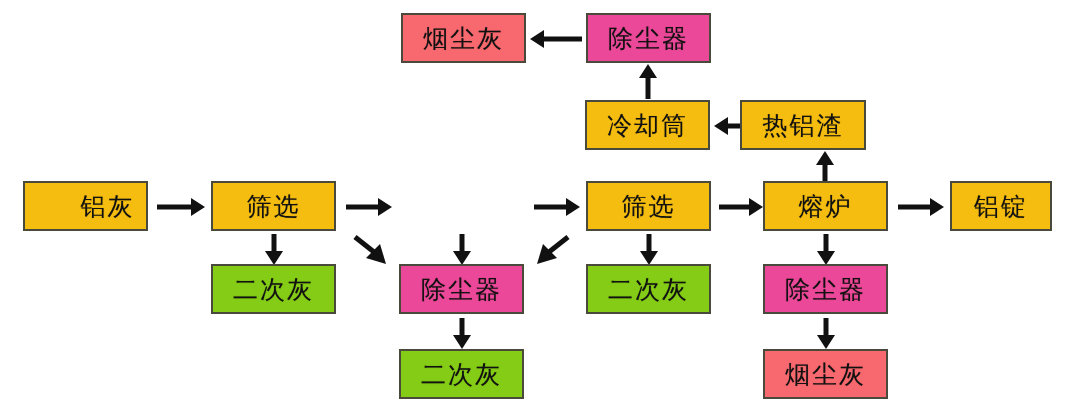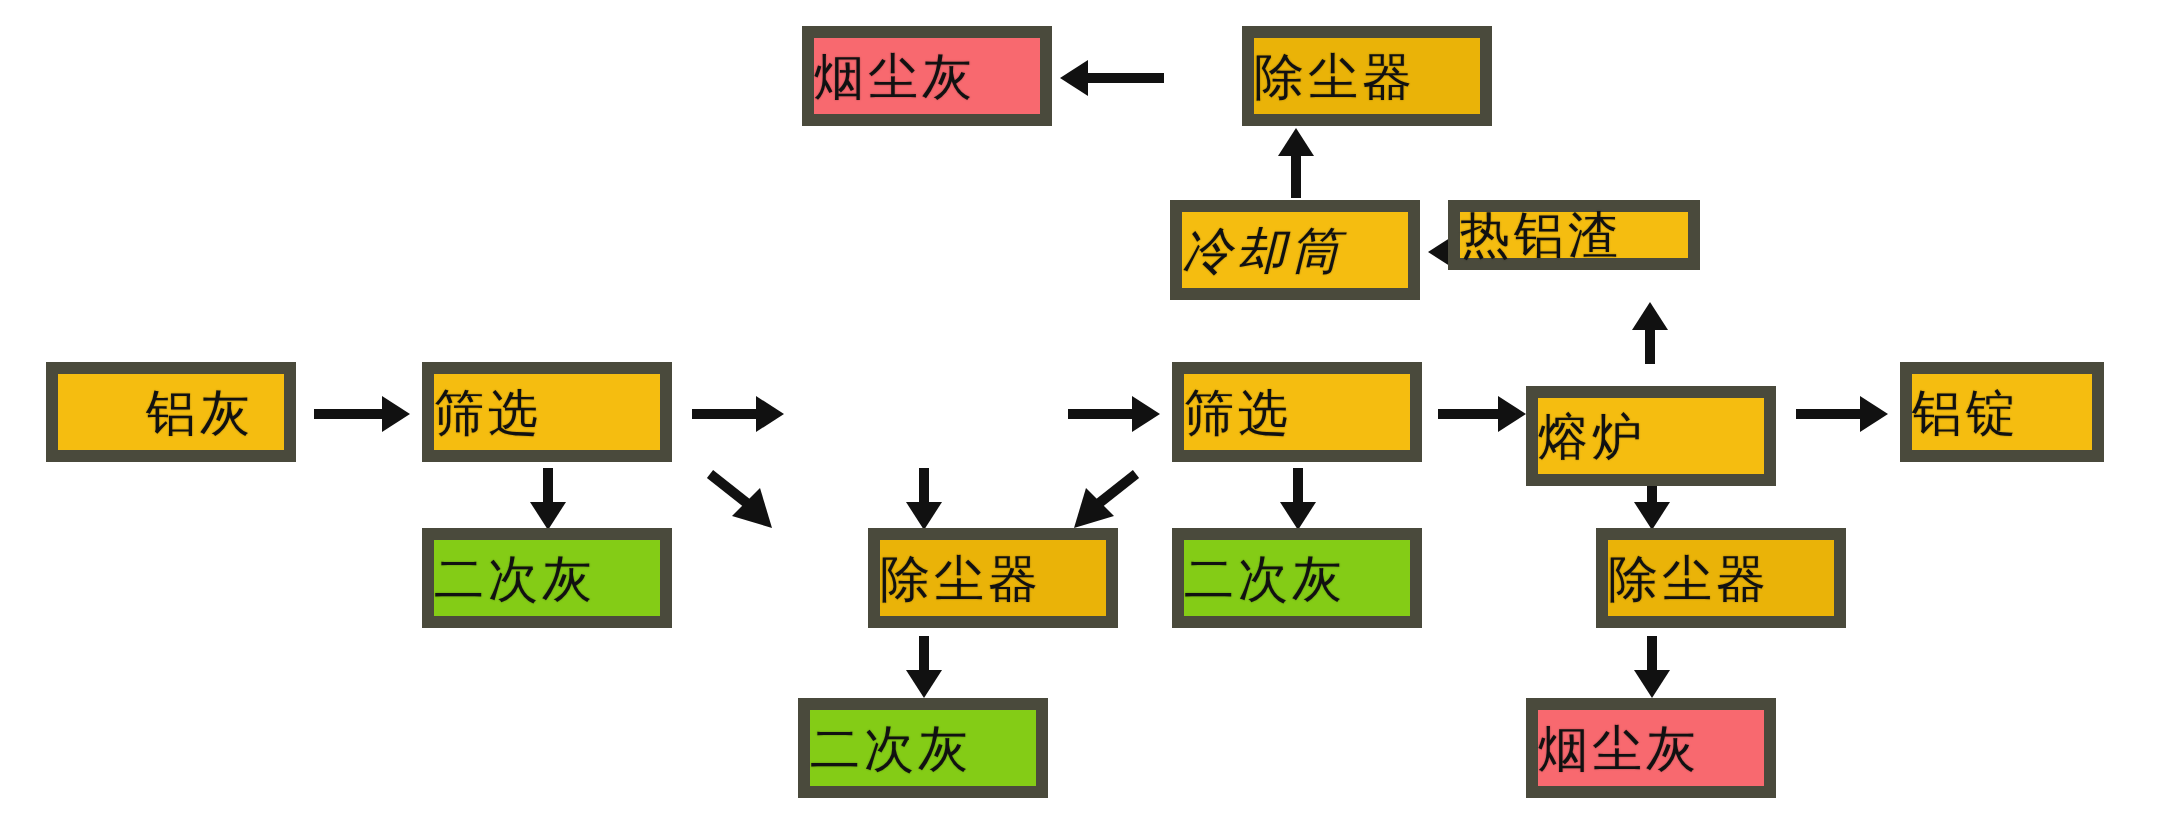--- a/index.html
+++ b/index.html
@@ -13,34 +13,35 @@
   #canvas {
     position: relative;
     width: 1080px;
     height: 412px;
     background: #ffffff;
     overflow: hidden;
   }
   .node {
     position: absolute;
     box-sizing: border-box;
-    border: 6px solid #701a75;
+    border: 2px solid #701a75;
     display: flex;
     align-items: center;
+    justify-content: center;
     font-size: 25px;
     line-height: 1;
     color: #111111;
     letter-spacing: 2px;
     font-weight: 400;
     font-family: "DejaVu Sans", "Liberation Sans", sans-serif;
     white-space: nowrap;
     text-shadow: 0 0 1px rgba(0,0,0,0.35);
   }
   .fill-yellow { background: #f5bd10; }
-  .fill-green  { background: #eab308; margin-left: 35px; }
+  .fill-green  { background: #ec4899; }
   .fill-blue   { background: #84cc16; }
   .fill-red    { background: #f8696f; }
 
   .arrow {
     position: absolute;
     color: #111111;
     font-size: 30px;
     line-height: 1;
     font-family: "DejaVu Sans", sans-serif;
     display: flex;
@@ -155,36 +156,36 @@
         <line x1="17" y1="1" x2="17" y2="21" stroke="#111111" stroke-width="5"></line>
         <polygon points="8,18 17,32 26,18" fill="#111111"></polygon>
       </svg>
     </div>
     <div class="node fill-red" style="left: 401px; top: 13px; width: 125px; height: 50px; border-color: rgb(74, 74, 60);">
       <span>烟尘灰</span>
     </div>
     <div class="node fill-green" style="left: 586px; top: 13px; width: 125px; height: 50px; border-color: rgb(74, 74, 60);">
       <span>除尘器</span>
     </div>
-    <div class="node fill-yellow" style="left: 585px; top: 100px; width: 125px; height: 50px; border-color: rgb(74, 74, 60); font-style: italic;">
+    <div class="node fill-yellow" style="left: 585px; top: 100px; width: 125px; height: 50px; border-color: rgb(74, 74, 60);">
       <span>冷却筒</span>
     </div>
-    <div class="node fill-yellow" style="left: 724px; top: 100px; width: 126px; height: 35px; border-color: rgb(74, 74, 60);">
+    <div class="node fill-yellow" style="left: 740px; top: 100px; width: 126px; height: 50px; border-color: rgb(74, 74, 60);">
       <span>热铝渣</span>
     </div>
     <div class="node fill-yellow" style="left: 23px; top: 181px; width: 125px; height: 50px; border-color: rgb(74, 74, 60); padding-left: 44px;">
       <span>铝灰</span>
     </div>
     <div class="node fill-yellow" style="left: 211px; top: 181px; width: 125px; height: 50px; border-color: rgb(74, 74, 60);">
       <span>筛选</span>
     </div>
     <div class="node fill-yellow" style="left: 586px; top: 181px; width: 125px; height: 50px; border-color: rgb(74, 74, 60);">
       <span>筛选</span>
     </div>
-    <div class="node fill-yellow" style="left: 763px; top: 181px; width: 125px; height: 50px; border-color: rgb(74, 74, 60); margin-top: 12px;">
+    <div class="node fill-yellow" style="left: 763px; top: 181px; width: 125px; height: 50px; border-color: rgb(74, 74, 60);">
       <span>熔炉</span>
     </div>
     <div class="node fill-yellow" style="left: 950px; top: 181px; width: 102px; height: 50px; border-color: rgb(74, 74, 60);">
       <span>铝锭</span>
     </div>
     <div class="node fill-blue" style="left: 211px; top: 264px; width: 125px; height: 50px; border-color: rgb(74, 74, 60);">
       <span>二次灰</span>
     </div>
     <div class="node fill-green" style="left: 399px; top: 264px; width: 125px; height: 50px; border-color: rgb(74, 74, 60);">
       <span>除尘器</span>

